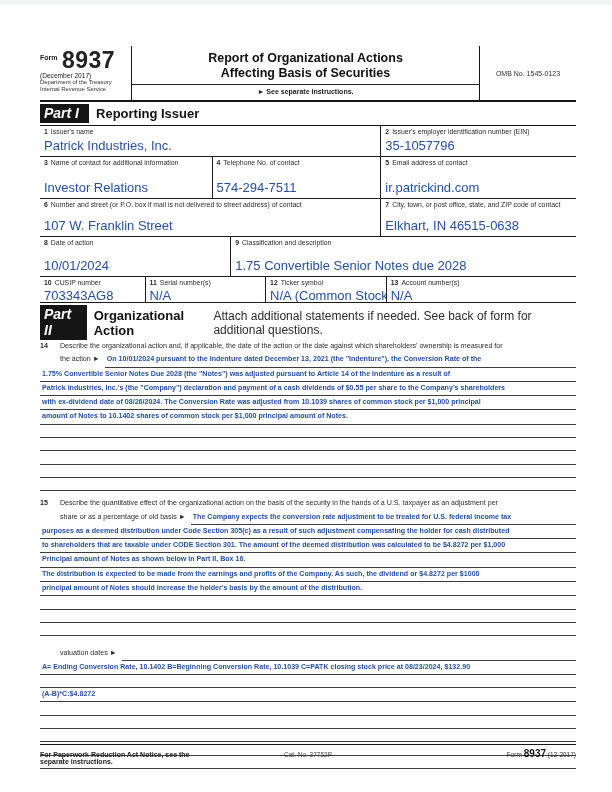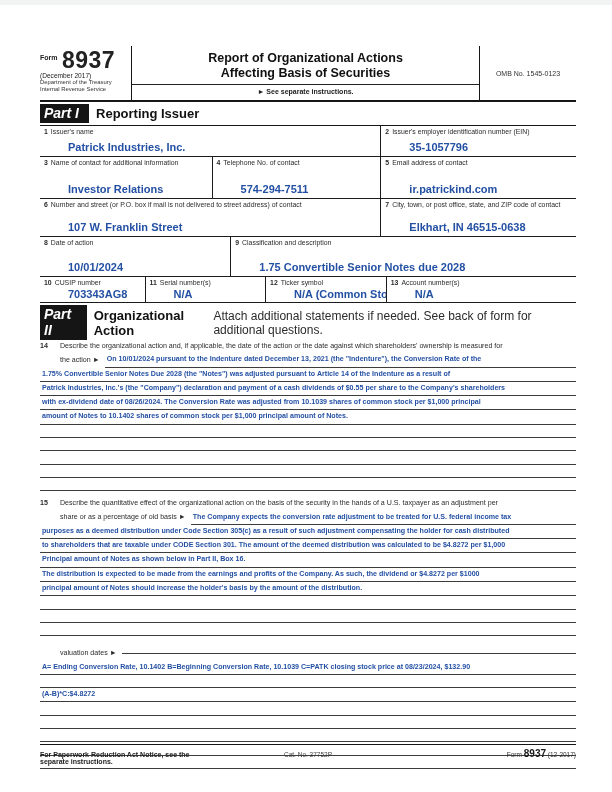--- a/index.html
+++ b/index.html
@@ -34,27 +34,27 @@
   .rowA { grid-template-columns:63.5% 36.5%; height:31px; }
   .rowB { grid-template-columns:32% 31.5% 36.5%; height:42px; }
   .rowC { grid-template-columns:63.5% 36.5%; height:38px; }
   .rowD { grid-template-columns:35.5% 64.5%; height:40px; }
   .rowE { grid-template-columns:19.5% 22.5% 22.5% 35.5%; height:26px; }
   .rowA, .rowC { border-bottom-width:1.5px; }
   .fcell { padding:2px 4px 2px 4px; display:flex; flex-direction:column; justify-content:space-between; overflow:hidden; }
   .fcell + .fcell { border-left:1px solid #1c1c1c; }
   .flabel { font-size:6.9px; color:#2b2b2b; line-height:8.5px; }
   .fno { font-weight:bold; margin-right:3px; }
-  .fvalue { font-size:11px; font-weight:bold; color:#2450a4; padding-bottom:1px; white-space:nowrap;margin-left:24px; }
+  .fvalue { font-size:13px; font-weight:normal; color:#2450a4; padding-bottom:1px; white-space:nowrap; }
 
   
   .q { font-size:7.1px; line-height:13.3px; color:#2b2b2b; }
   .qrow { display:flex; }
   .qno { font-weight:bold; width:20px; flex:none; }
-  .indent { padding-left:20px;align-items:center; }
+  .indent { padding-left:20px; }
   .ansfill { color:#2450a4; font-weight:bold; border-bottom:1px solid #3c3c3c; flex:1; margin-left:5px; padding-left:2px; white-space:nowrap; overflow:hidden; }
   .ansline { border-bottom:1px solid #3c3c3c; color:#2450a4; font-weight:bold; padding-left:2px; white-space:nowrap; overflow:hidden; }
   .rule { height:13.3px; border-bottom:1px solid #3c3c3c; }
   .q15 { margin-top:6px; }
   .q16 { margin-top:11px; }
 
   
   .footer { position:absolute; left:40px; right:36px; top:744px; border-top:1.5px solid #161616; display:flex; align-items:baseline; padding-top:3px; }
   .footer-notice { font-weight:bold; font-size:7px; color:#222; flex:1; }
   .cat { font-size:6.5px; color:#454545; flex:1; text-align:center; }

